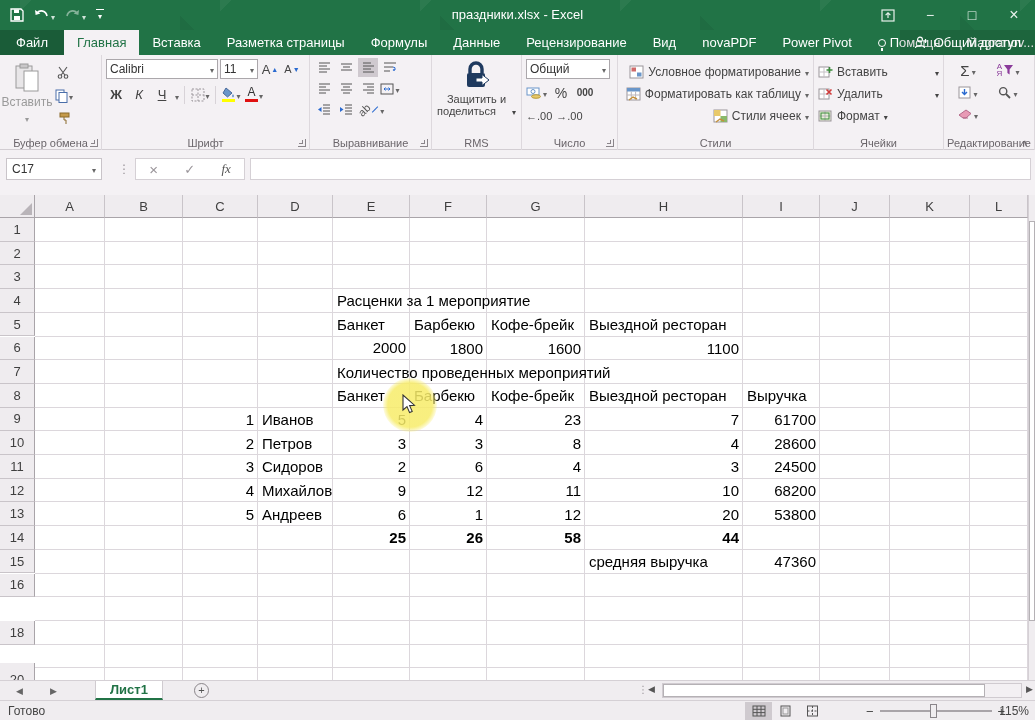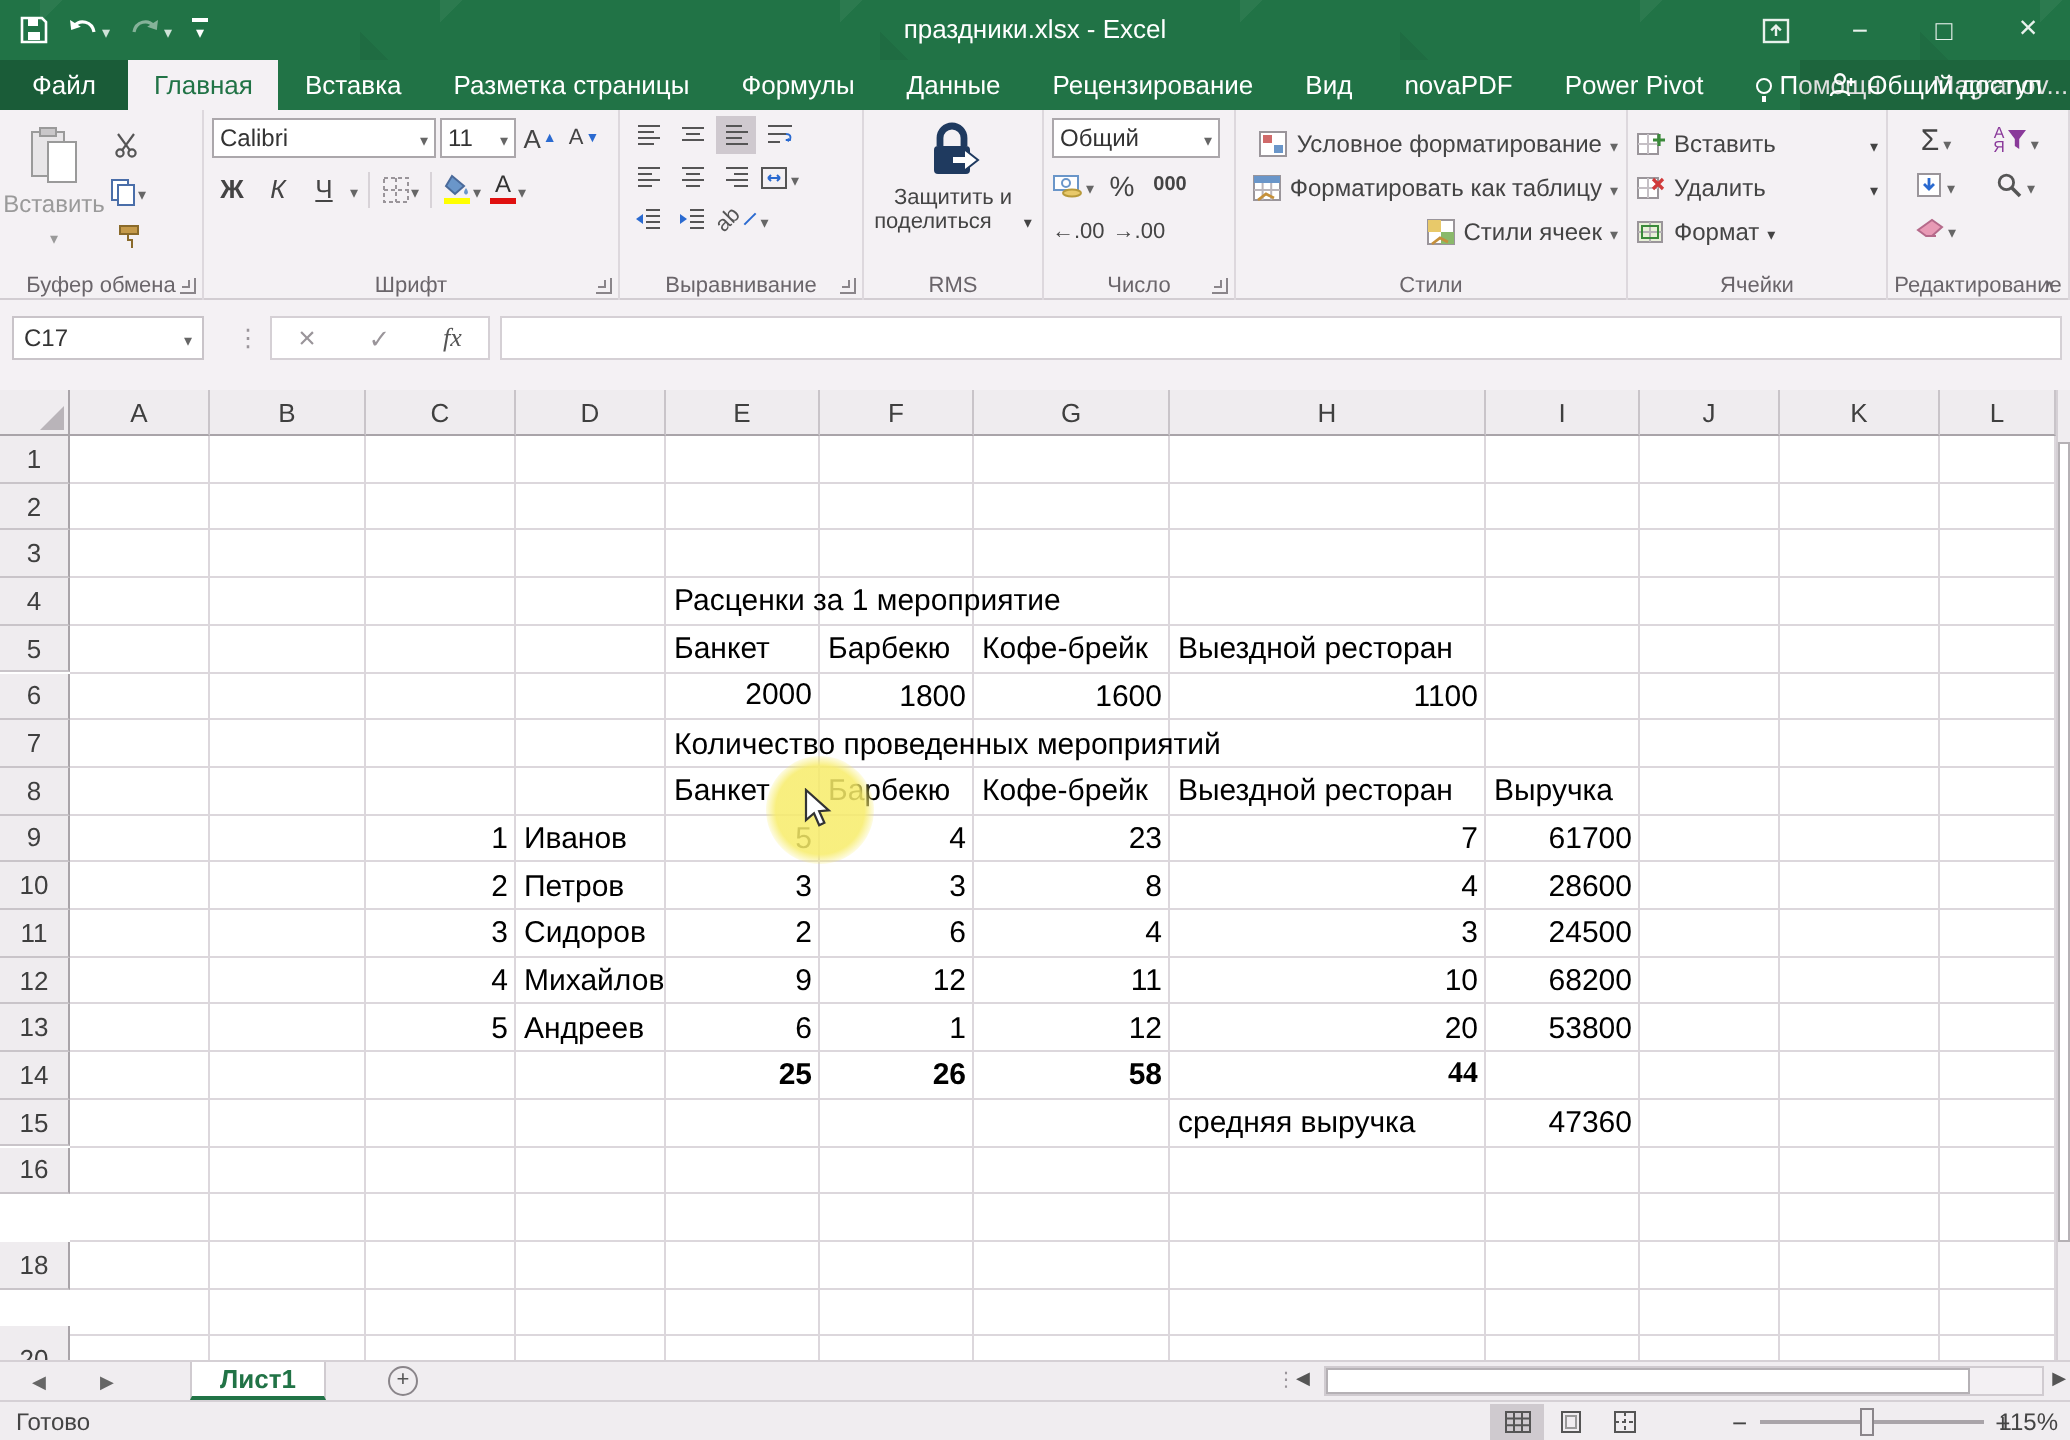--- a/index.html
+++ b/index.html
@@ -637,21 +637,21 @@
     <div class="cell num" style="left: 183px; top: 307.4px; height: 23.7px; width: 75px;">5</div>
     <div class="cell lab" style="left: 258px; top: 307.4px; height: 23.7px;">Андреев</div>
     <div class="cell num" style="left: 333px; top: 307.4px; height: 23.7px; width: 77px;">6</div>
     <div class="cell num" style="left: 410px; top: 307.4px; height: 23.7px; width: 77px;">1</div>
     <div class="cell num" style="left: 487px; top: 307.4px; height: 23.7px; width: 98px;">12</div>
     <div class="cell num" style="left: 585px; top: 307.4px; height: 23.7px; width: 158px;">20</div>
     <div class="cell num" style="left: 743px; top: 307.4px; height: 23.7px; width: 77px;">53800</div>
     <div class="cell num bold" style="left: 333px; top: 331.1px; height: 23.7px; width: 77px;">25</div>
     <div class="cell num bold" style="left: 410px; top: 331.1px; height: 23.7px; width: 77px;">26</div>
     <div class="cell num bold" style="left: 487px; top: 331.1px; height: 23.7px; width: 98px;">58</div>
-    <div class="cell num bold" style="left: 585px; top: 331.1px; height: 23.7px; width: 158px; font-family: Liberation Serif, serif;">44</div>
+    <div class="cell num bold" style="left: 585px; top: 331.1px; height: 23.7px; width: 158px;">44</div>
     <div class="cell lab" style="left: 585px; top: 354.8px; height: 23.7px;">средняя выручка</div>
     <div class="cell num" style="left: 743px; top: 354.8px; height: 23.7px; width: 77px;">47360</div>
   </div>
 <div class="vscroll">
     <div class="vthumb"></div>
   </div>
 
 <div class="halo"></div>
 <svg class="cursor" width="14" height="20" viewBox="0 0 14 20">
   <path d="M1 1 L1 16 L5 12.6 L7.6 18.6 L10.2 17.4 L7.6 11.6 L12.4 11.2 Z" fill="#fff" stroke="#333" stroke-width="1.1"></path>

